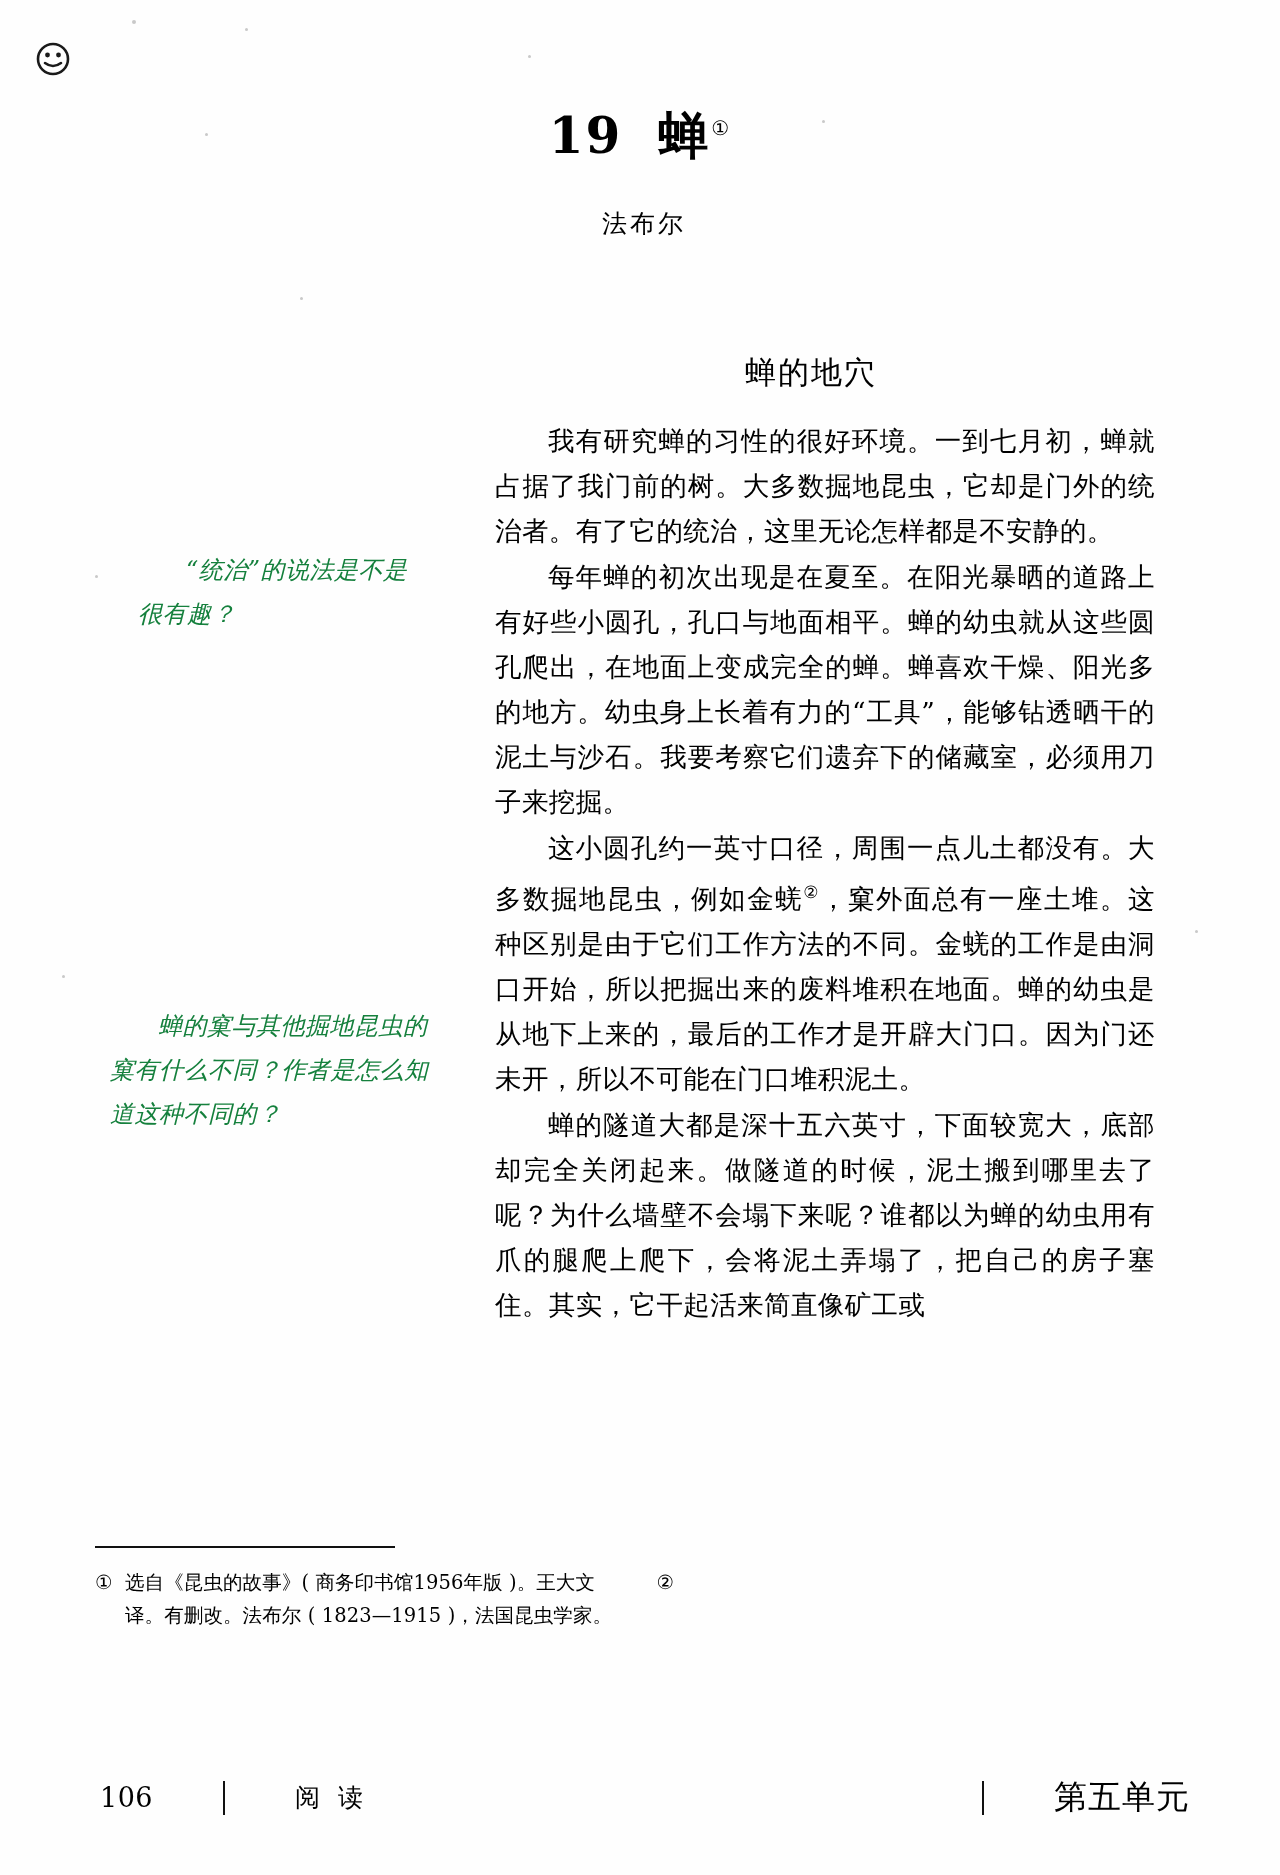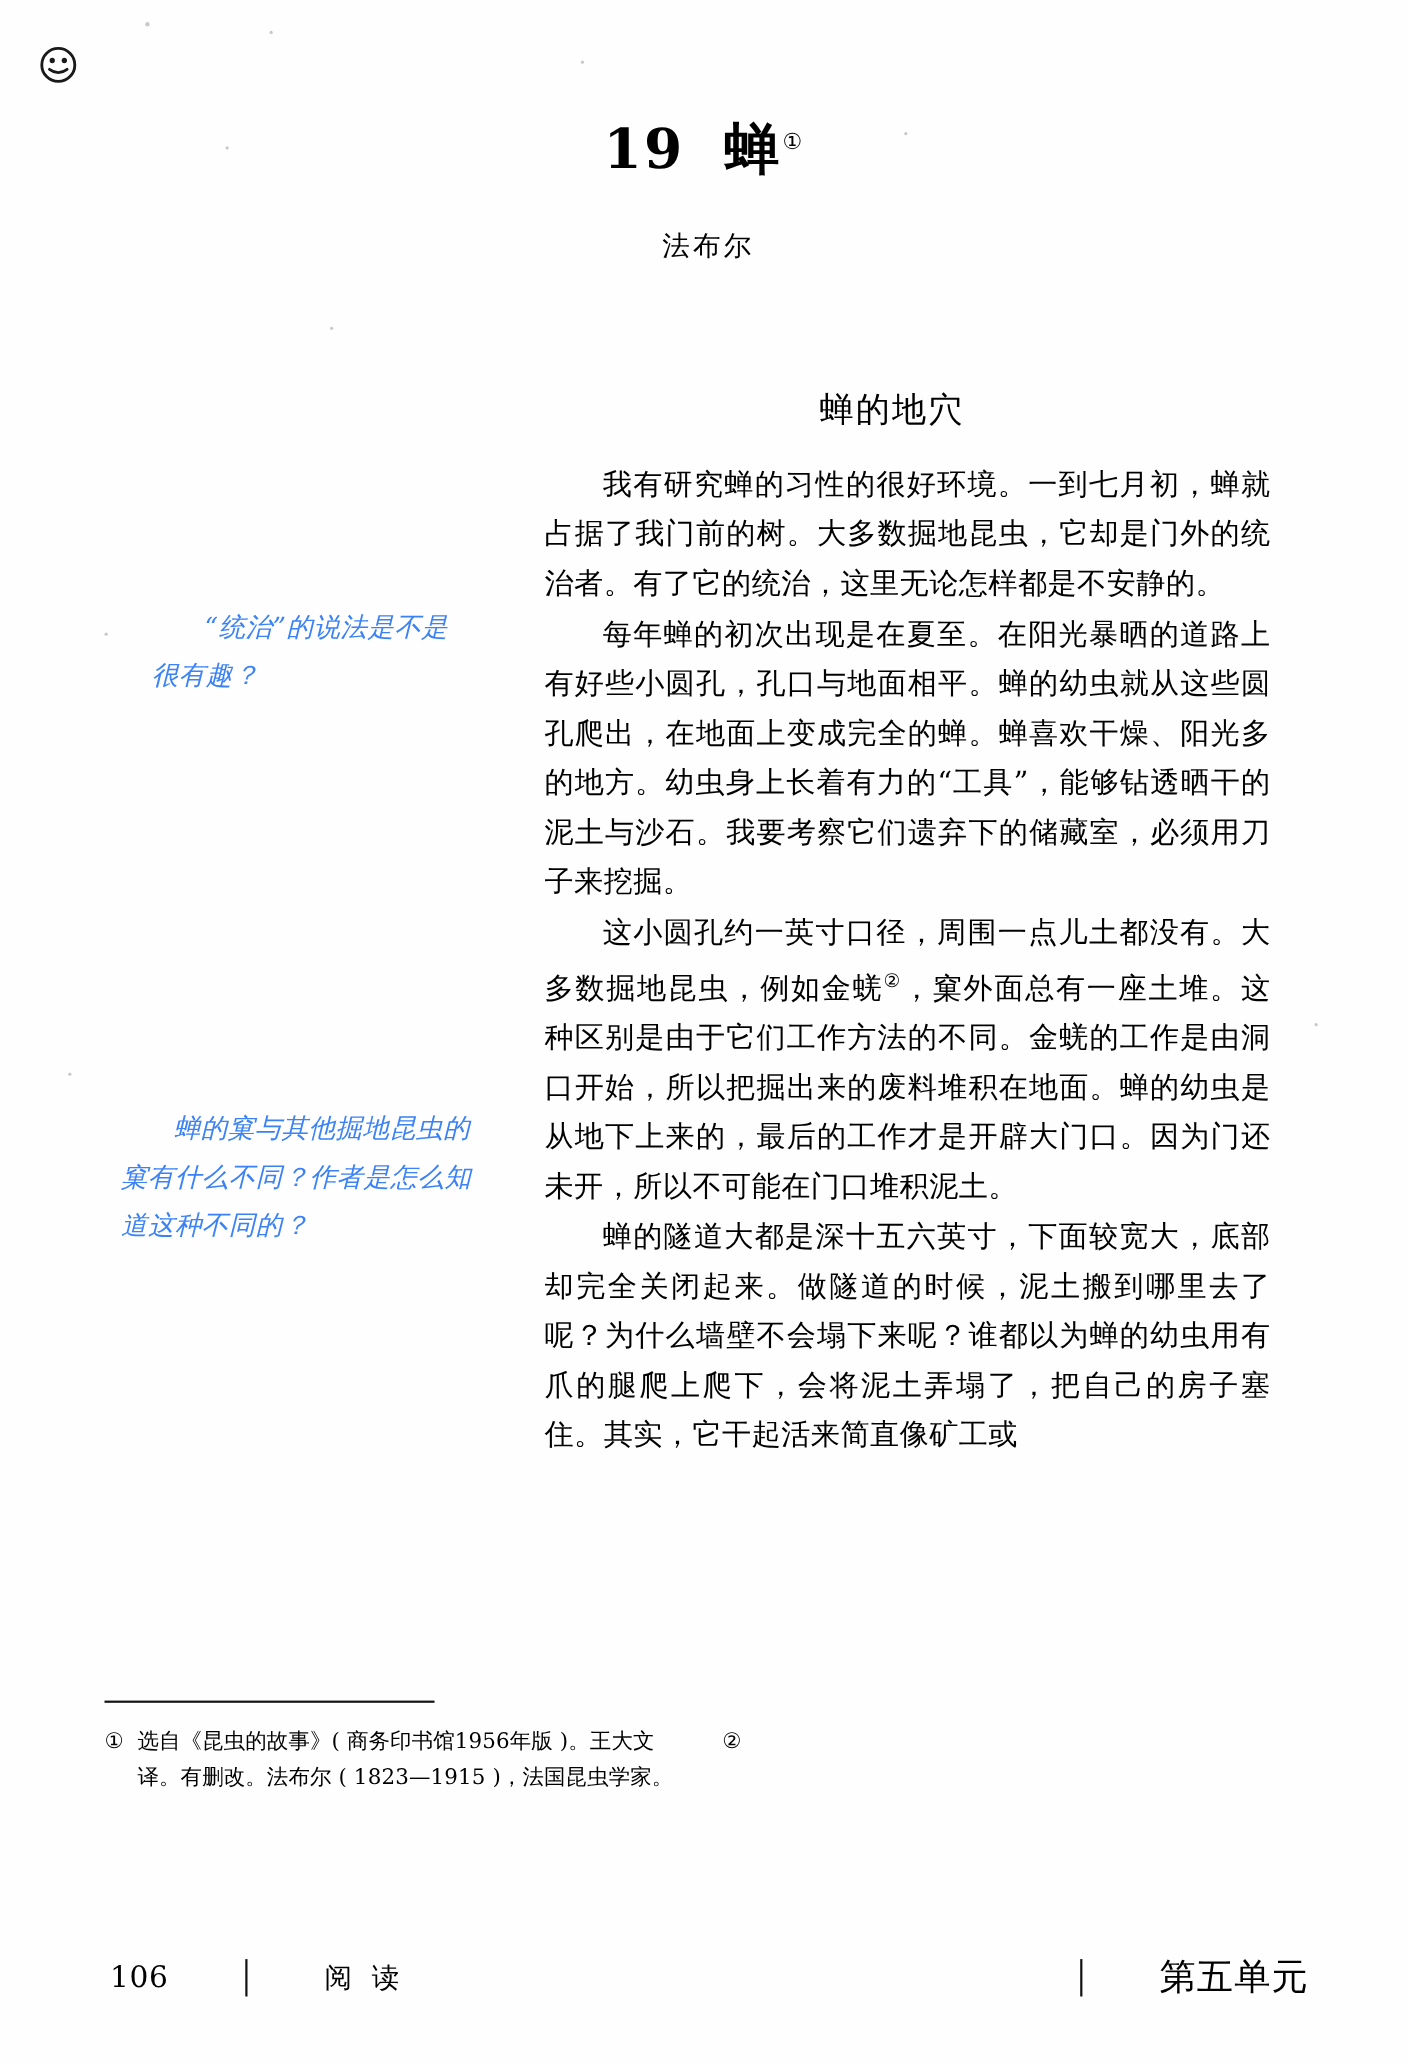--- a/index.html
+++ b/index.html
@@ -106,21 +106,21 @@
   
   .margin-note {
     position: absolute;
     width: 290px;
     font-size: 24px;
     line-height: 44px;
     letter-spacing: 0.5px;
     text-indent: 2em;
     font-style: italic;
     font-family: "DejaVu Serif", "Liberation Serif", serif;
-    color: #3b82f6;
+    color: #15803d;
   }
   #margin-note-1 { left: 138px; top: 548px; }
   #margin-note-2 { left: 110px; top: 1004px; width: 320px; }
 
   
   .footnote-rule {
     position: absolute;
     left: 95px;
     top: 1546px;
     width: 300px;

